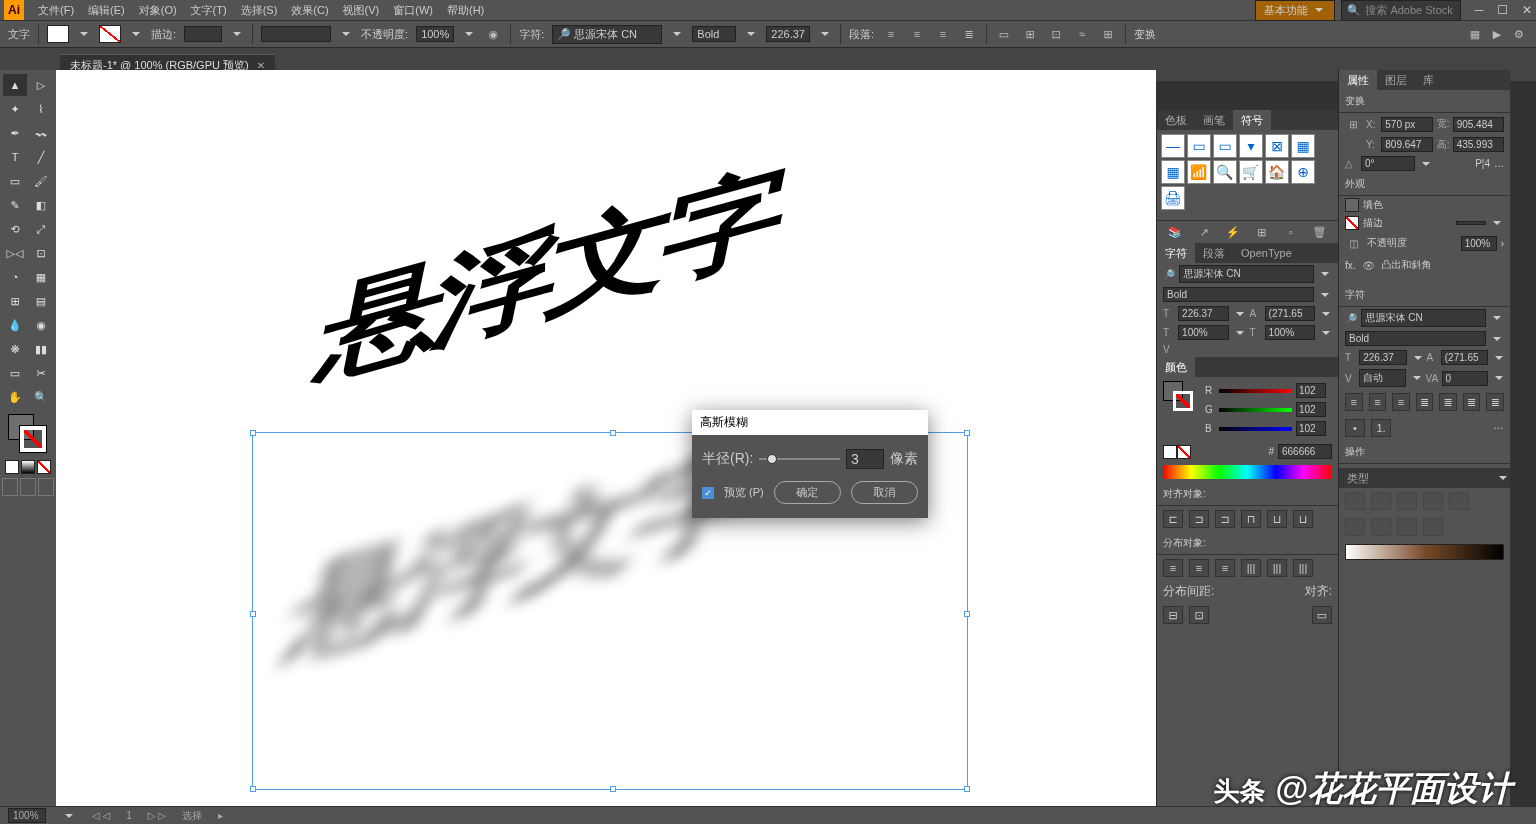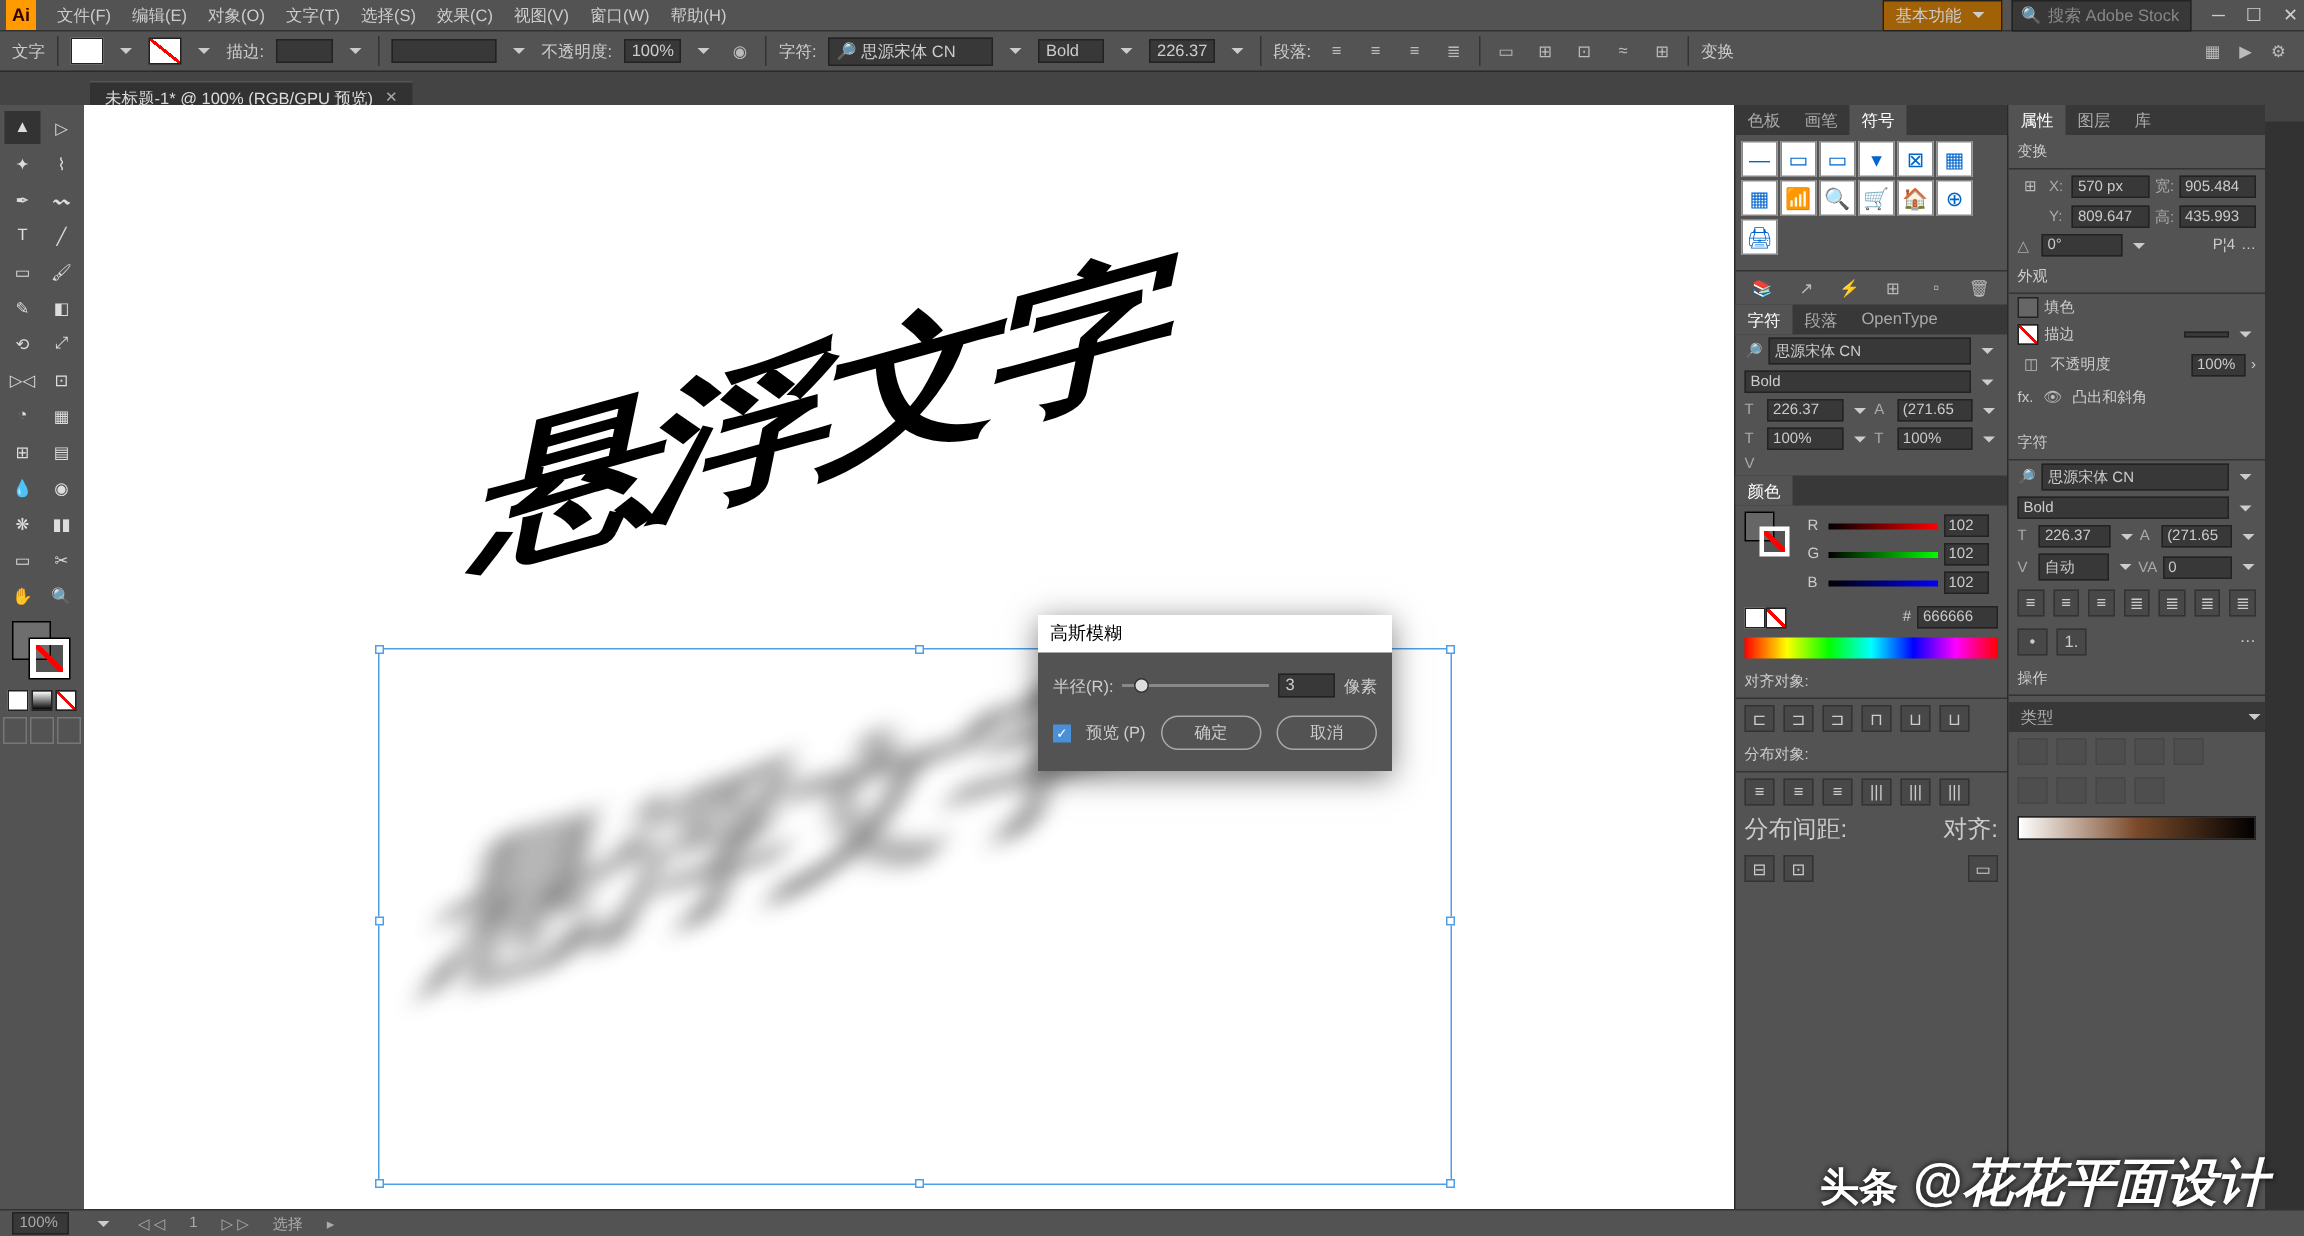--- a/index.html
+++ b/index.html
@@ -39,29 +39,29 @@
 .dm { width:16px; height:18px; border:1px solid #777; }
 .canvas-area { flex:1; background:#fff; position:relative; overflow:hidden; }
 .art-text { position:absolute; font-family:"SimSun",serif; font-weight:bold; font-size:110px; color:#000; transform:skewX(-28deg) rotate(-18deg); letter-spacing:-8px; }
 .art1 { top:130px; left:290px; }
 .art2 { top:410px; left:260px; color:#666; filter:blur(8px); opacity:.8; }
 .sel-box { position:absolute; border:1px solid #4f9fe8; }
 .sel-box .h { position:absolute; width:6px; height:6px; background:#fff; border:1px solid #4f9fe8; }
 .dialog { position:absolute; top:340px; left:636px; width:236px; background:#535353; box-shadow:0 4px 20px rgba(0,0,0,.5); z-index:50; }
 .dlg-title { background:#fff; color:#000; padding:4px 8px; font-size:12px; }
 .dlg-body { padding:14px 10px; }
-.dlg-row { display:flex; align-items:center; gap:6px; margin-bottom:12px; font-size:11px; }
+.dlg-row { display:flex; align-items:center; gap:6px; margin-bottom:12px; font-size:14px; }
 .slider { flex:1; height:2px; background:#888; position:relative; }
 .slider .knob { position:absolute; width:10px; height:10px; background:#ddd; border-radius:50%; top:-4px; left:8px; border:1px solid #333; }
 .dlg-btns { display:flex; gap:10px; align-items:center; }
 .chk { width:12px; height:12px; background:#4a90d9; display:inline-flex; align-items:center; justify-content:center; color:#fff; font-size:9px; }
 .rbtn { flex:1; border:1px solid #aaa; border-radius:12px; padding:3px 0; text-align:center; cursor:pointer; }
 .panels { width:380px; display:flex; }
 .pcol { background:#535353; border-left:1px solid #2a2a2a; display:flex; flex-direction:column; }
-.pcol1 { width:182px; } .pcol2 { width:172px; }
+.pcol1 { width:182px;margin-top:40px; } .pcol2 { width:172px; }
 .ptabs { display:flex; background:#383838; height:20px; align-items:center; font-size:11px; }
 .ptab { padding:0 8px; color:#aaa; height:100%; display:flex; align-items:center; }
 .ptab.act { background:#535353; color:#fff; }
 .psec { padding:4px 6px; font-size:10px; border-bottom:1px solid #333; }
 .sym-grid { display:flex; flex-wrap:wrap; gap:2px; padding:4px; }
 .sym { width:24px; height:24px; border:1px solid #888; background:#fff; display:flex; align-items:center; justify-content:center; color:#0066cc; font-size:14px; }
 .val-row { display:flex; align-items:center; gap:4px; padding:2px 6px; font-size:10px; }
 .val-row .lab { width:12px; color:#aaa; }
 .val-row .nb { background:#383838; border:1px solid #222; padding:1px 3px; width:54px; font-size:10px; }
 .align-row { display:flex; gap:6px; padding:4px 6px; }
@@ -385,21 +385,21 @@
         </div>
       <div class="psec">分布对象:</div>
       <div class="align-row">
           <div class="aico">≡</div>
           <div class="aico">≡</div>
           <div class="aico">≡</div>
           <div class="aico">|||</div>
           <div class="aico">|||</div>
           <div class="aico">|||</div>
         </div>
-      <div style="display:flex;padding:2px 6px;font-size:16px">
+      <div style="display:flex;padding:2px 6px;font-size:12px">
           <span>分布间距:</span>
           <span style="margin-left:auto">对齐:</span>
         </div>
       <div class="align-row">
           <div class="aico">⊟</div>
           <div class="aico">⊡</div>
           <span class="nb" style="width:36px"></span>
           <div style="flex:1"></div>
           <div class="aico">▭</div>
         </div>

